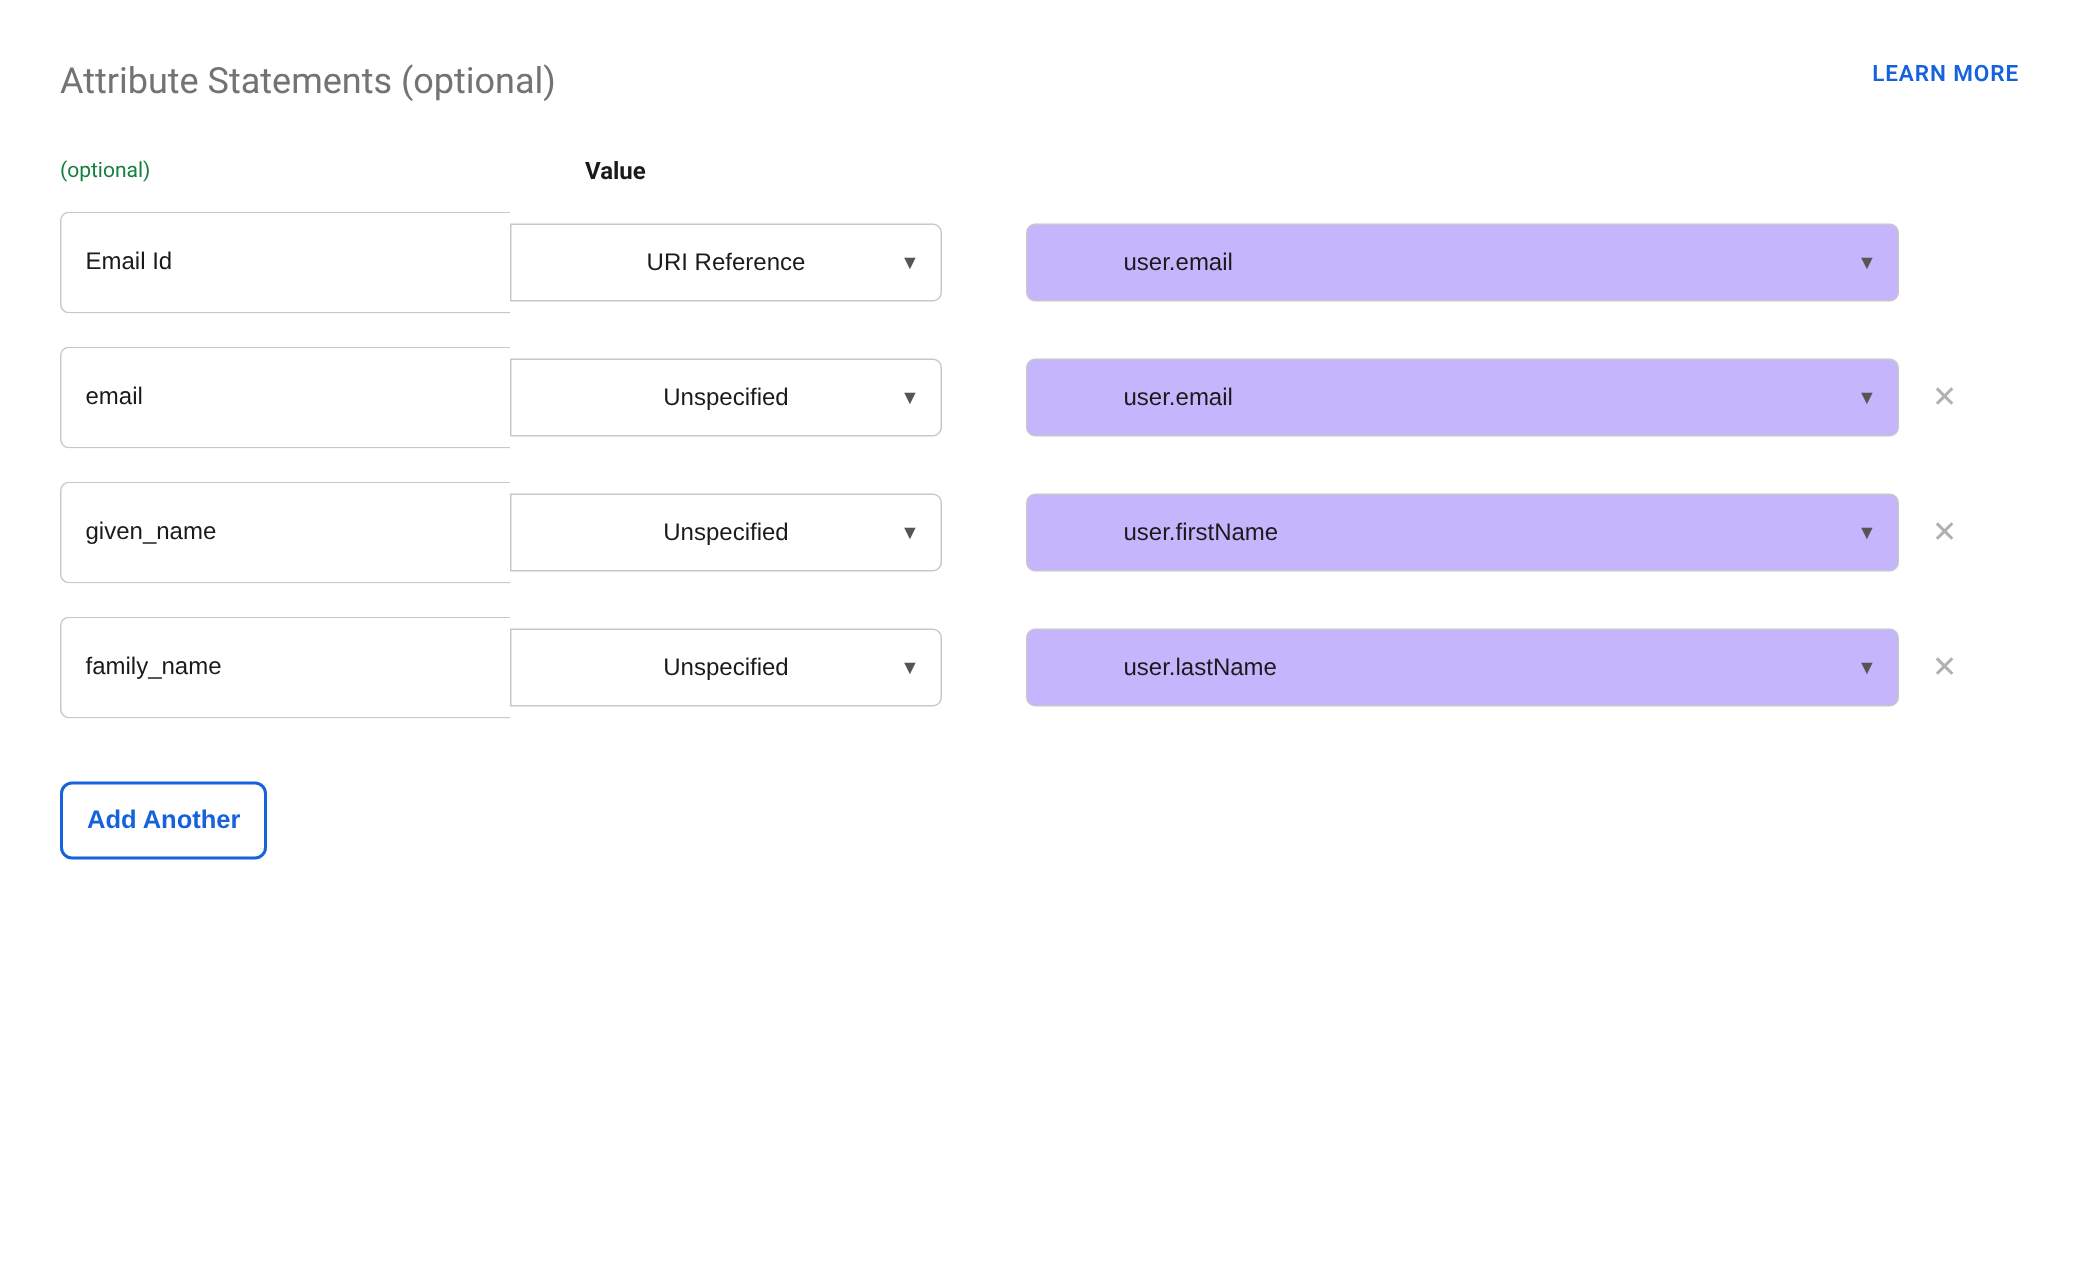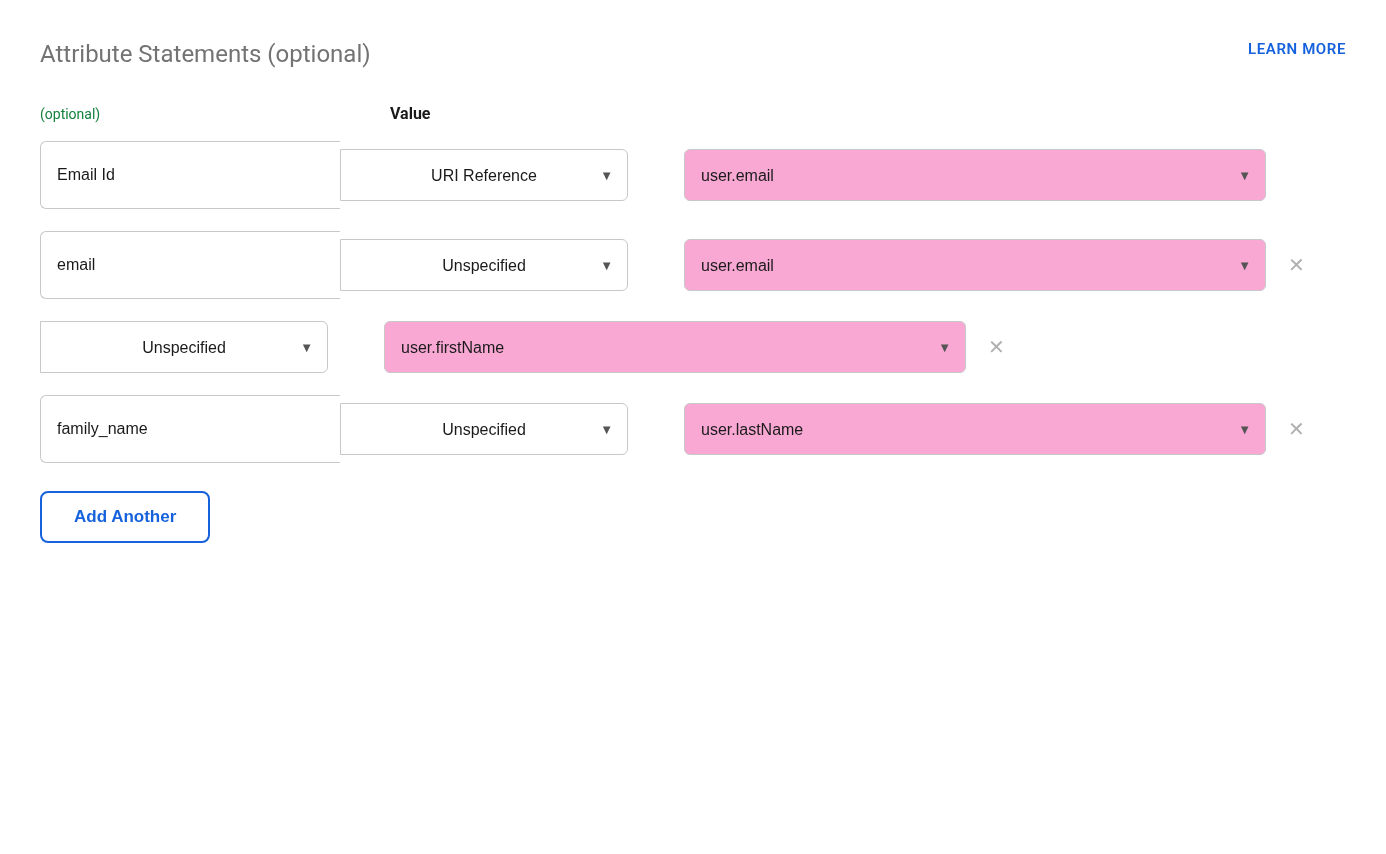--- a/index.html
+++ b/index.html
@@ -129,24 +129,25 @@
       color: #555;
       font-size: 13px;
     }
 
     .value-select-wrapper {
       position: relative;
       width: 582px;
       height: 52px;
       border: 1.5px solid #c8c8c8;
       border-radius: 6px;
-      background: #f9a8d4;
+      background: #c4b5fd;
       display: flex;
       align-items: center;
       margin-left: 56px;
+      padding-left: 48px;
     }
 
     .value-select {
       width: 100%;
       height: 100%;
       border: none;
       background: transparent;
       font-size: 16px;
       color: #1a1a1a;
       padding: 0 16px;
@@ -179,22 +180,22 @@
       align-items: center;
       justify-content: center;
     }
 
     .remove-placeholder {
       margin-left: 18px;
       width: 28px;
     }
 
     .add-another-btn {
-      margin-top: 6px;
-      padding: 14px 32px;
+      margin-top: 20px;
+      padding: 14px 16px;
       border: 2px solid #1662dd;
       border-radius: 8px;
       background: #fff;
       color: #1662dd;
       font-size: 17px;
       font-weight: 600;
       cursor: pointer;
     }
   </style>
 </head>
@@ -231,20 +232,21 @@
         <select class="format-select"><option value="Unspecified">Unspecified</option><option value="URI Reference">URI Reference</option><option value="Basic">Basic</option><option value="Email">Email</option></select>
         <span class="select-arrow">▼</span>
       </div>
       <div class="value-select-wrapper">
         <select class="value-select"><option value="user.email">user.email</option><option value="user.firstName">user.firstName</option><option value="user.lastName">user.lastName</option><option value="user.login">user.login</option><option value="user.displayName">user.displayName</option></select>
         <span class="value-arrow">▼</span>
       </div>
       <button class="remove-btn">✕</button>
     </div>
     <div class="attribute-row">
+      <input type="text" class="name-input" value="given_name" style="">
       <div class="format-select-wrapper">
         <select class="format-select"><option value="Unspecified">Unspecified</option><option value="URI Reference">URI Reference</option><option value="Basic">Basic</option><option value="Email">Email</option></select>
         <span class="select-arrow">▼</span>
       </div>
       <div class="value-select-wrapper">
         <select class="value-select"><option value="user.email">user.email</option><option value="user.firstName" selected="">user.firstName</option><option value="user.lastName">user.lastName</option><option value="user.login">user.login</option><option value="user.displayName">user.displayName</option></select>
         <span class="value-arrow">▼</span>
       </div>
       <button class="remove-btn">✕</button>
     </div>

